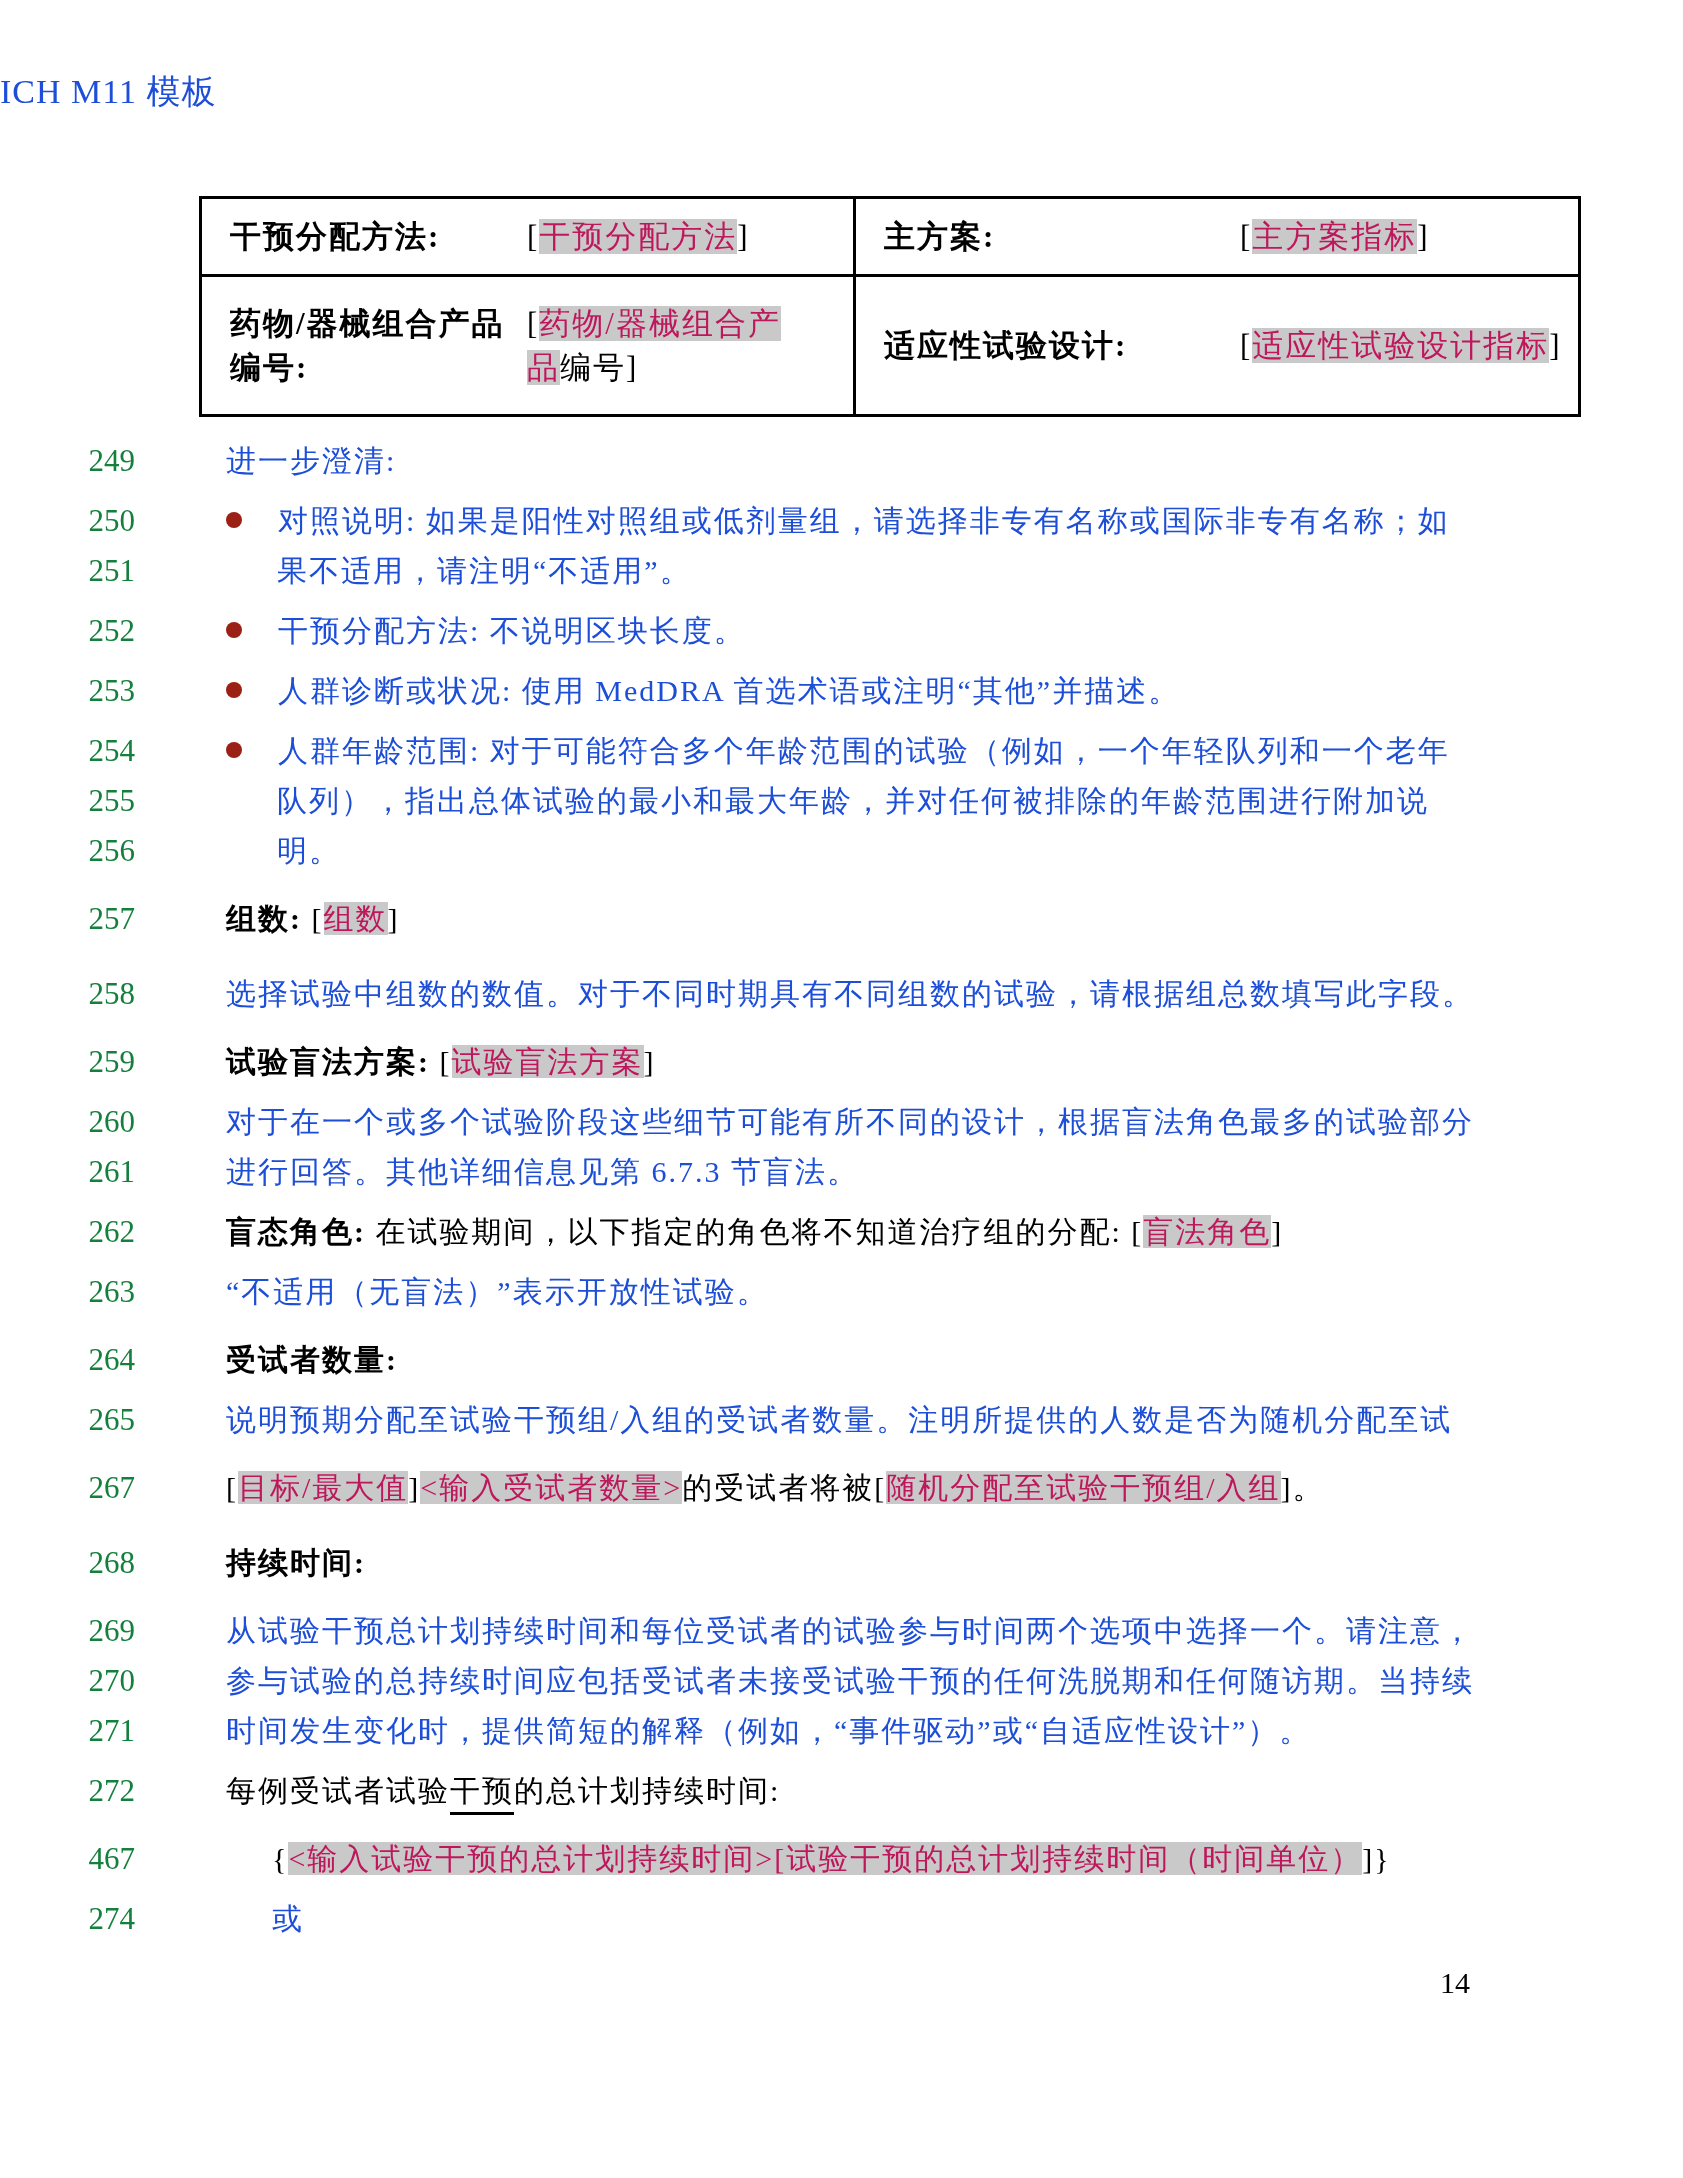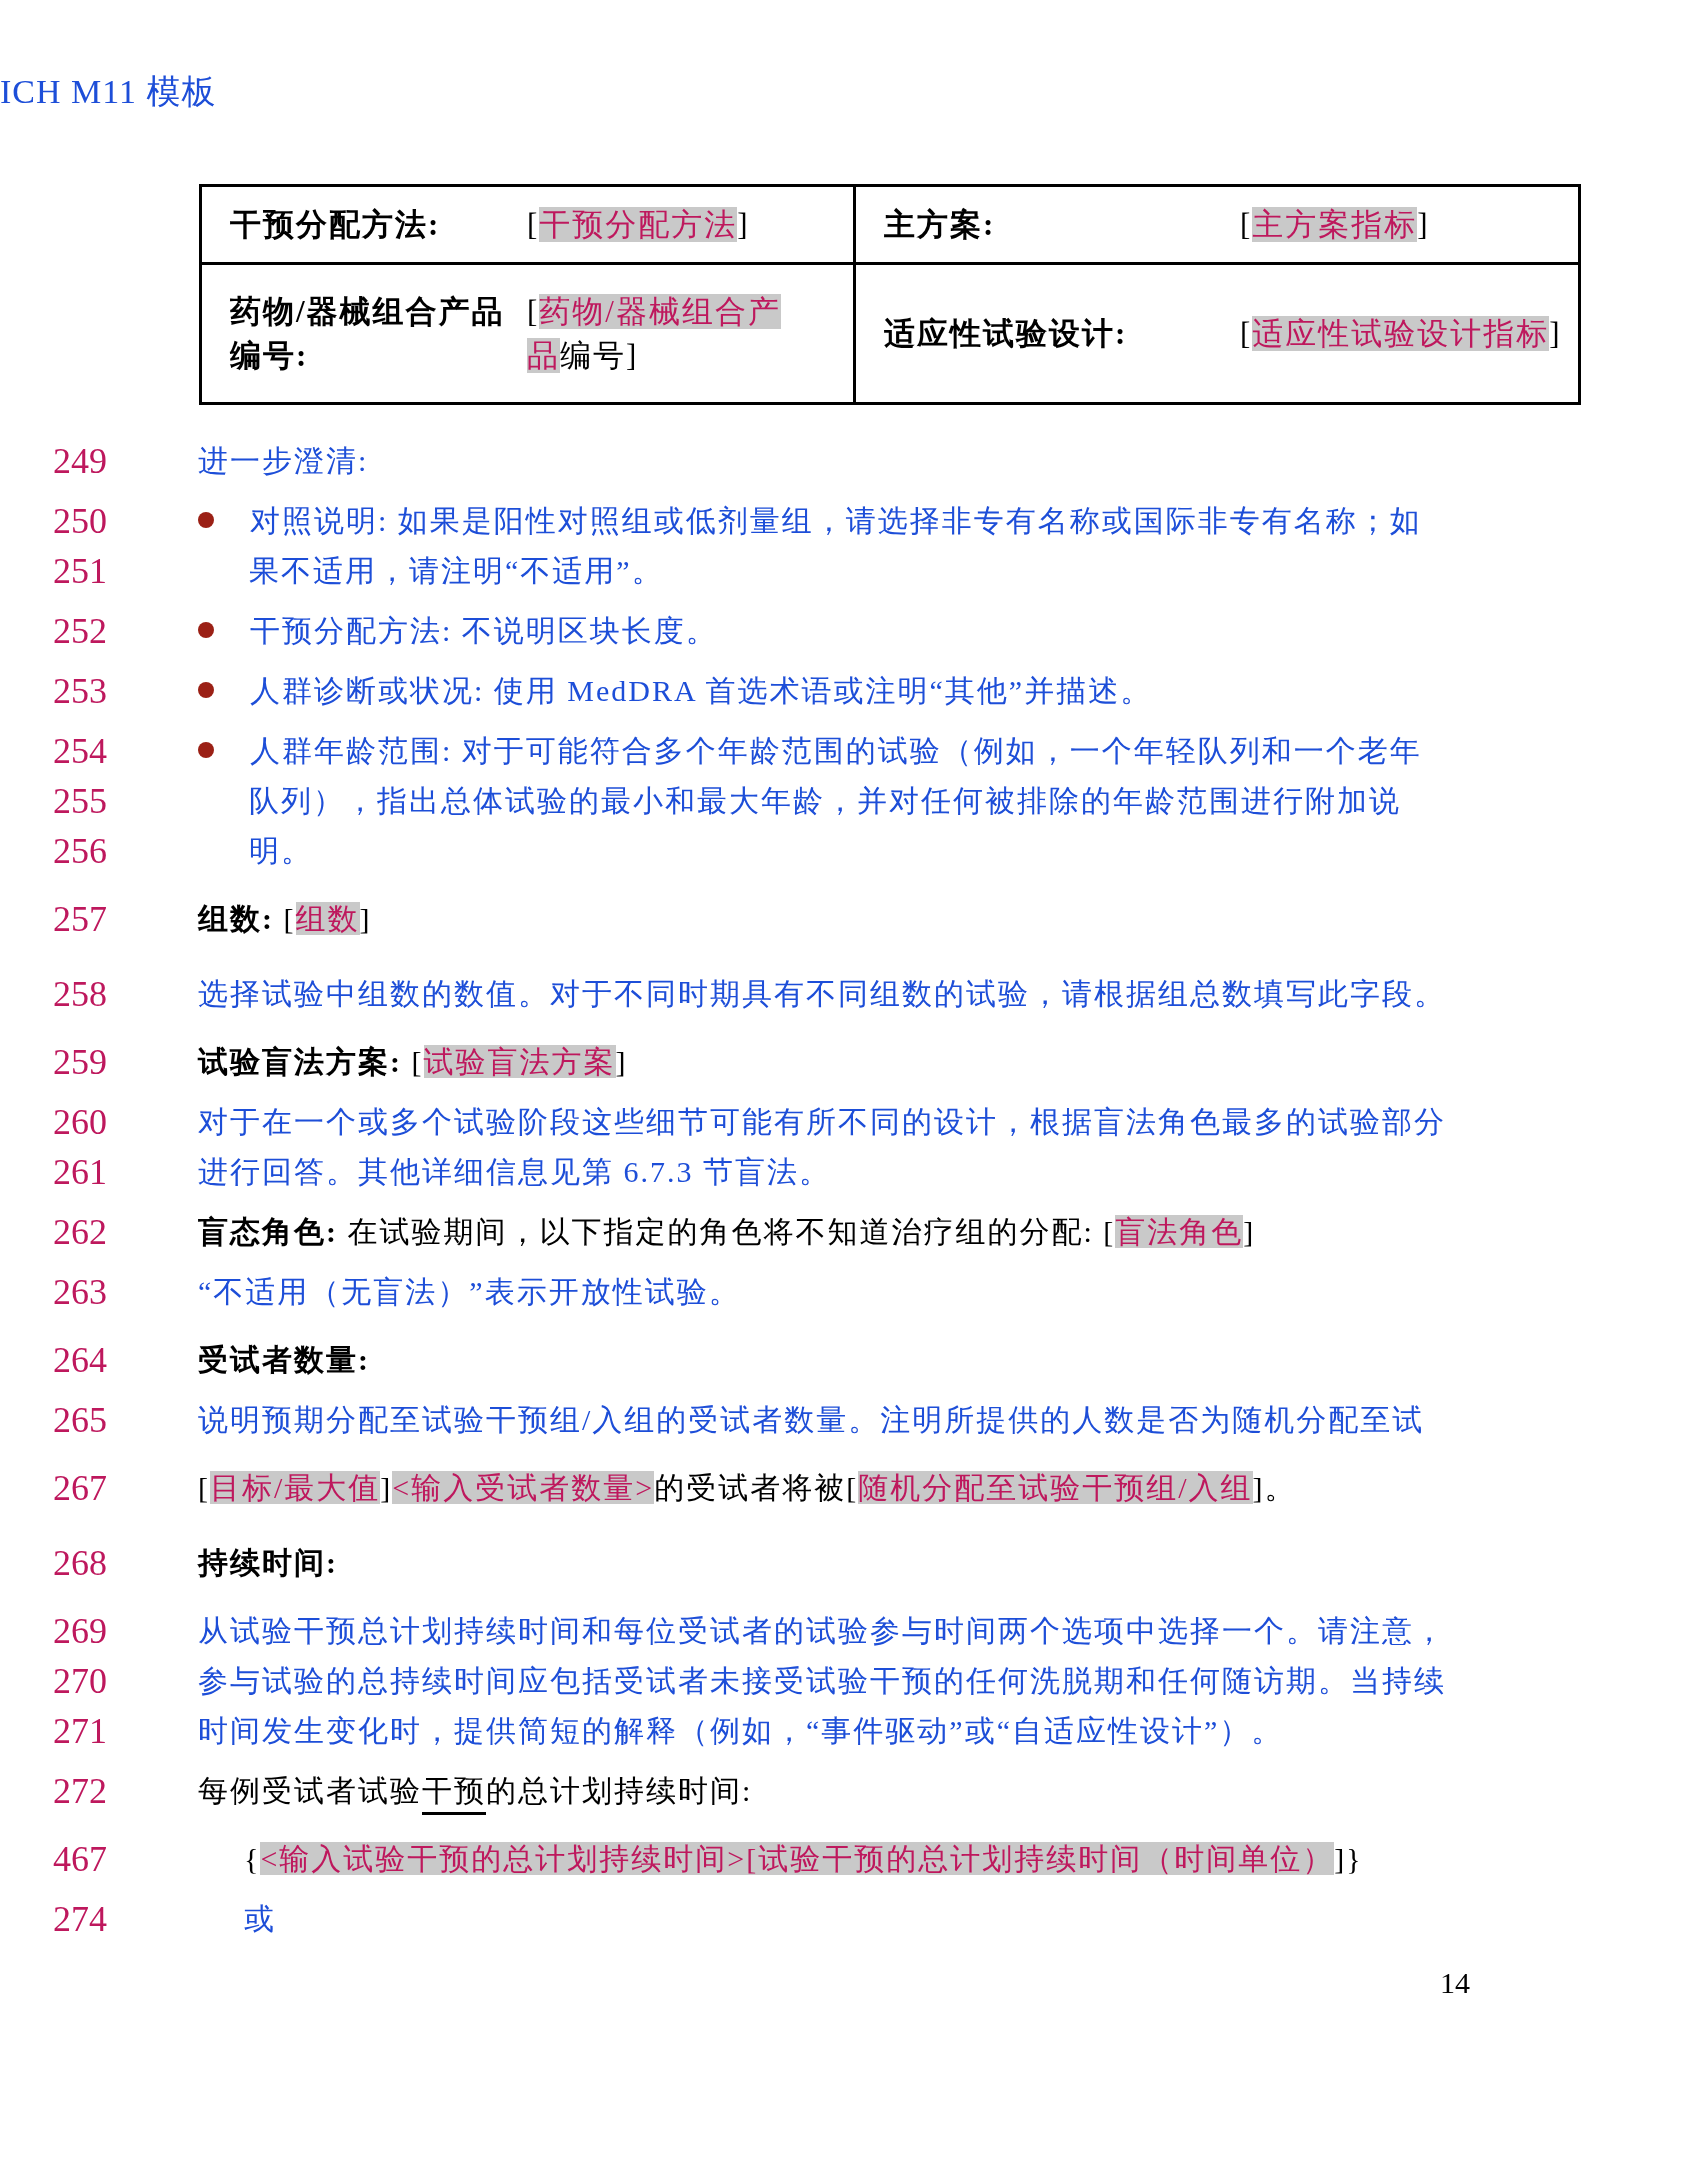--- a/index.html
+++ b/index.html
@@ -3,41 +3,41 @@
 <meta charset="utf-8">
 <style>
   html,body { margin:0; padding:0; background:#ffffff; }
   body { width:1683px; height:2178px; font-family:"Liberation Serif", serif; color:#000; }
   .page { position:relative; width:1683px; height:2178px; background:#fff; overflow:hidden; }
 
   .title { position:absolute; top:69px; left:0; width:100%; text-align:left;
            font-size:34px; letter-spacing:1px; color:#1d4ed8; }
 
   
-  .doc-table { position:absolute; left:199px; top:184px; width:1301px;
+  .doc-table { position:absolute; left:199px; top:196px; width:1301px;
                border-collapse:collapse; table-layout:fixed; }
   .doc-table td { border:3px solid #000; padding:10px 8px 10px 28px;
                   font-size:31px; letter-spacing:2px; vertical-align:middle; }
   .doc-table tr.r0 td { height:55px; }
   .doc-table tr.r1 td { height:117px; }
   td.c0 { width:615px; } td.c1 { width:686px; }
   .cellflex { display:flex; align-items:flex-start; }
   .cell-label { font-weight:bold; line-height:44px; }
   td.c0 .cell-label { flex:0 0 297px; }
   td.c1 .cell-label { flex:0 0 356px; }
   .cell-value { line-height:44px; }
   td.c0 .cell-value { width:267px; }
   td.c1 .cell-value { flex:1; }
 
   
   .content { position:absolute; left:0; top:436px; width:1683px; }
   .row { display:flex; align-items:flex-start; min-height:50px;
          font-size:30px; line-height:50px; letter-spacing:2px; }
-  .row .num { flex:0 0 107px; text-align:right; font-size:36px; letter-spacing:0;
-              line-height:50px; color:#be185d; }
+  .row .num { flex:0 0 107px; text-align:right; font-size:31px; letter-spacing:0;
+              line-height:50px; color:#15803d;padding-left:28px; }
   .row .body { margin-left:91px; max-width:1317px; }
   .row .body.hang { padding-left:51px; }
   .row .body.ind  { padding-left:46px; }
   .g-item { margin-top:10px; }
   .g-para { margin-top:18px; }
   .g-sect { margin-top:25px; }
 
   .dot { display:inline-block; width:16px; height:16px; border-radius:50%;
          background:#9b2015; margin-right:36px; vertical-align:middle;
          position:relative; top:-4px; }

